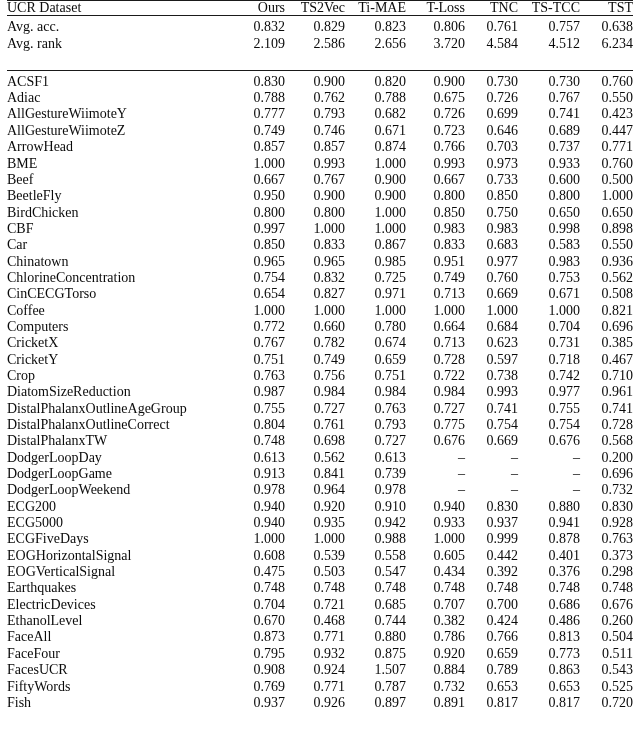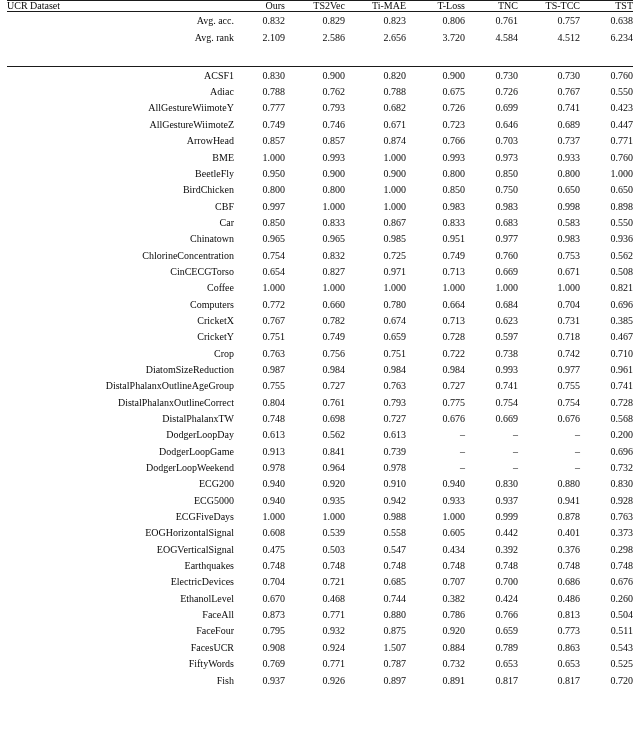--- a/index.html
+++ b/index.html
@@ -20,21 +20,21 @@
     position: relative;
     width: 640px;
     padding: 0;
   }
 
   table.results {
     border-collapse: collapse;
     width: 626px;
     margin-left: 7px;
     margin-top: 0;
-    font-size: 10px;
+    font-size: 14px;
     line-height: 1;
   }
 
   table.results td, table.results th {
     padding: 0;
     border: 0;
     font-weight: normal;
     vertical-align: baseline;
     white-space: nowrap;
   }
@@ -49,21 +49,21 @@
   }
   tr.summary-row.first td { padding-top: 4px; }
   tr.summary-row.last td { padding-bottom: 16px; }
 
   tr.data-row td {
     height: 16.35px;
   }
   tr.data-row.first td { padding-top: 4px; }
 
   td.name {
-    text-align: right;
+    text-align: left;
     padding-left: 2px;
   }
   th.name {
     text-align: left;
     padding-left: 2px;
     font-weight: normal;
   }
 
   td.num, th.num {
     text-align: right;
@@ -212,20 +212,30 @@
           <td class="name">BME</td>
           <td class="num b">1.000</td>
           <td class="num">0.993</td>
           <td class="num b">1.000</td>
           <td class="num">0.993</td>
           <td class="num">0.973</td>
           <td class="num">0.933</td>
           <td class="num">0.760</td>
         </tr>
         <tr class="data-row">
+          <td class="name">Beef</td>
+          <td class="num">0.667</td>
+          <td class="num">0.767</td>
+          <td class="num b">0.900</td>
+          <td class="num">0.667</td>
+          <td class="num">0.733</td>
+          <td class="num">0.600</td>
+          <td class="num">0.500</td>
+        </tr>
+        <tr class="data-row">
           <td class="name">BeetleFly</td>
           <td class="num">0.950</td>
           <td class="num">0.900</td>
           <td class="num">0.900</td>
           <td class="num">0.800</td>
           <td class="num">0.850</td>
           <td class="num">0.800</td>
           <td class="num b">1.000</td>
         </tr>
         <tr class="data-row">

